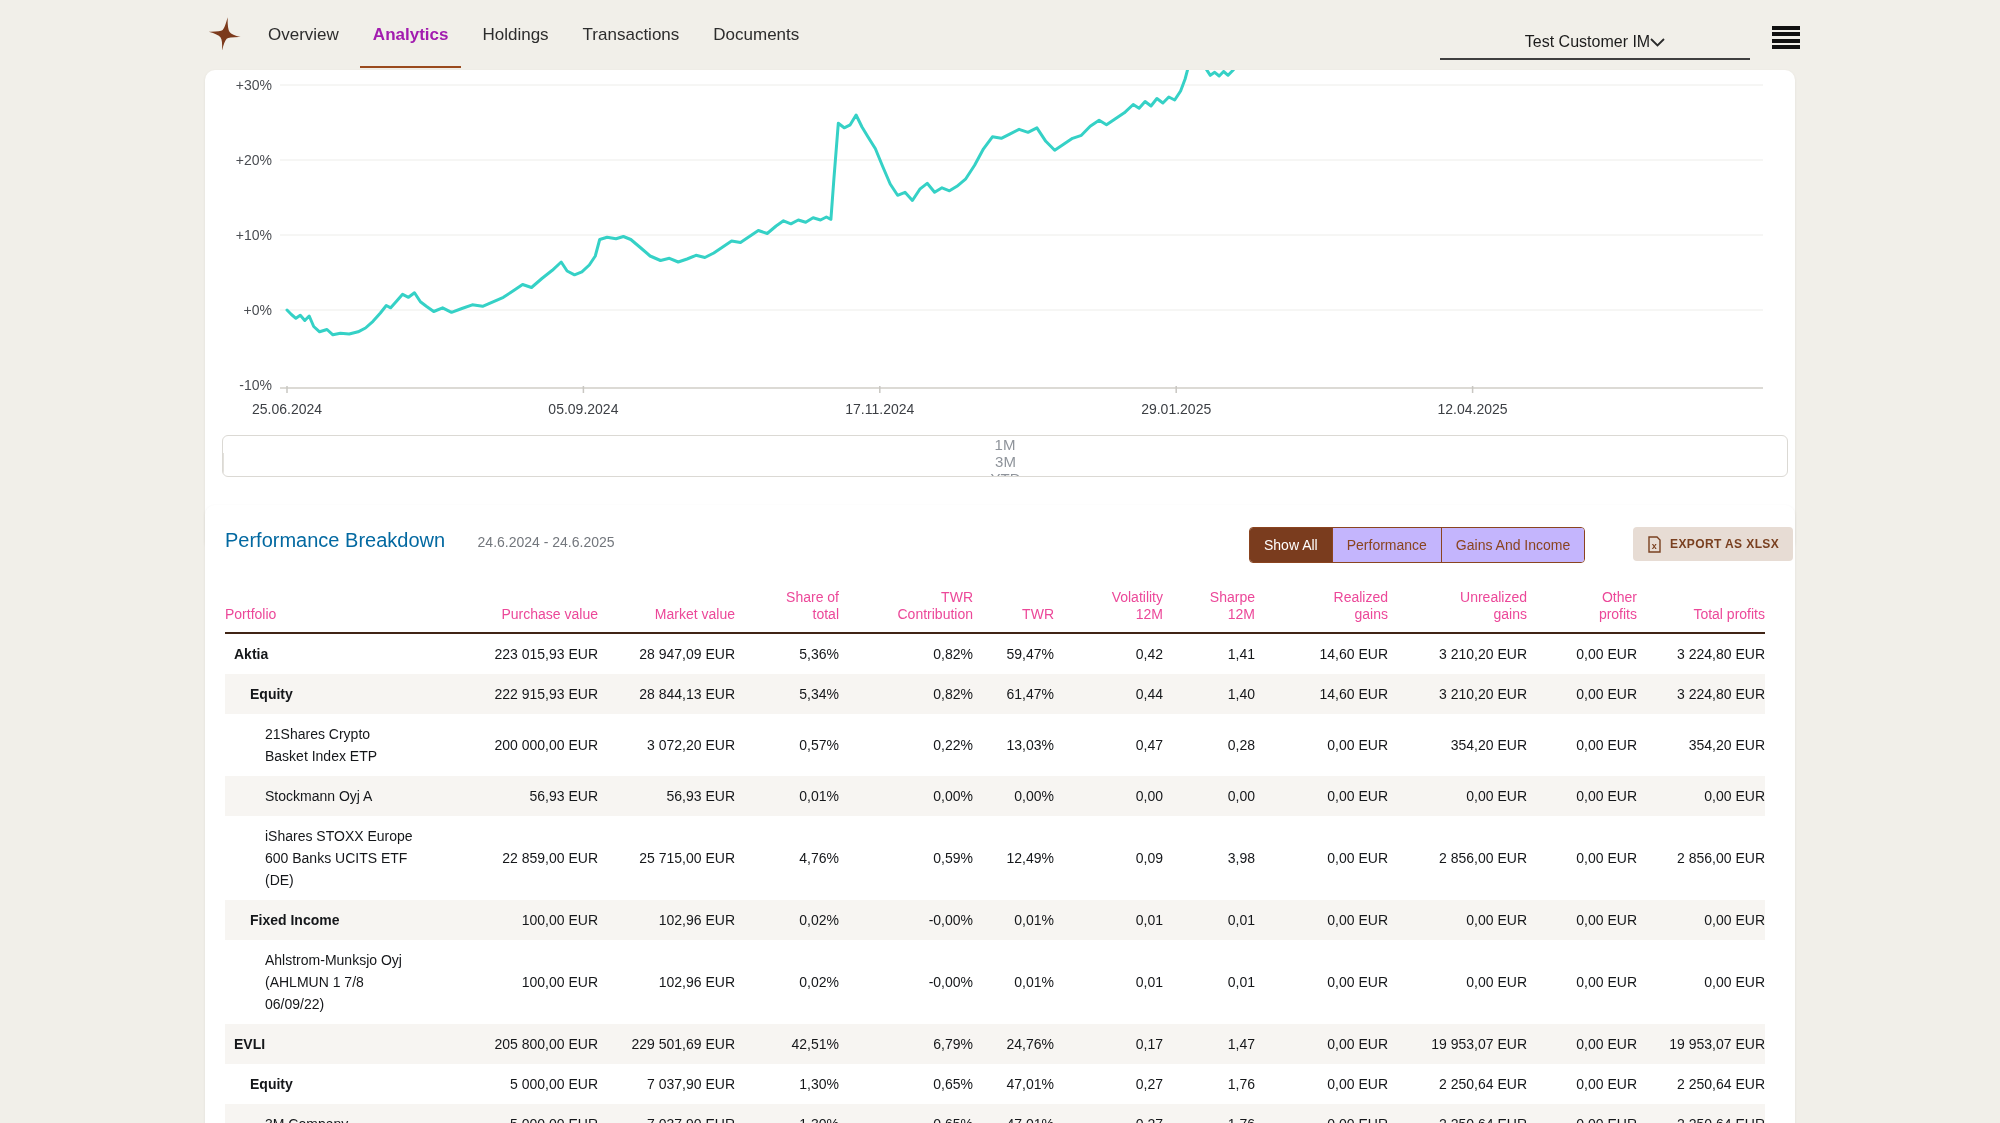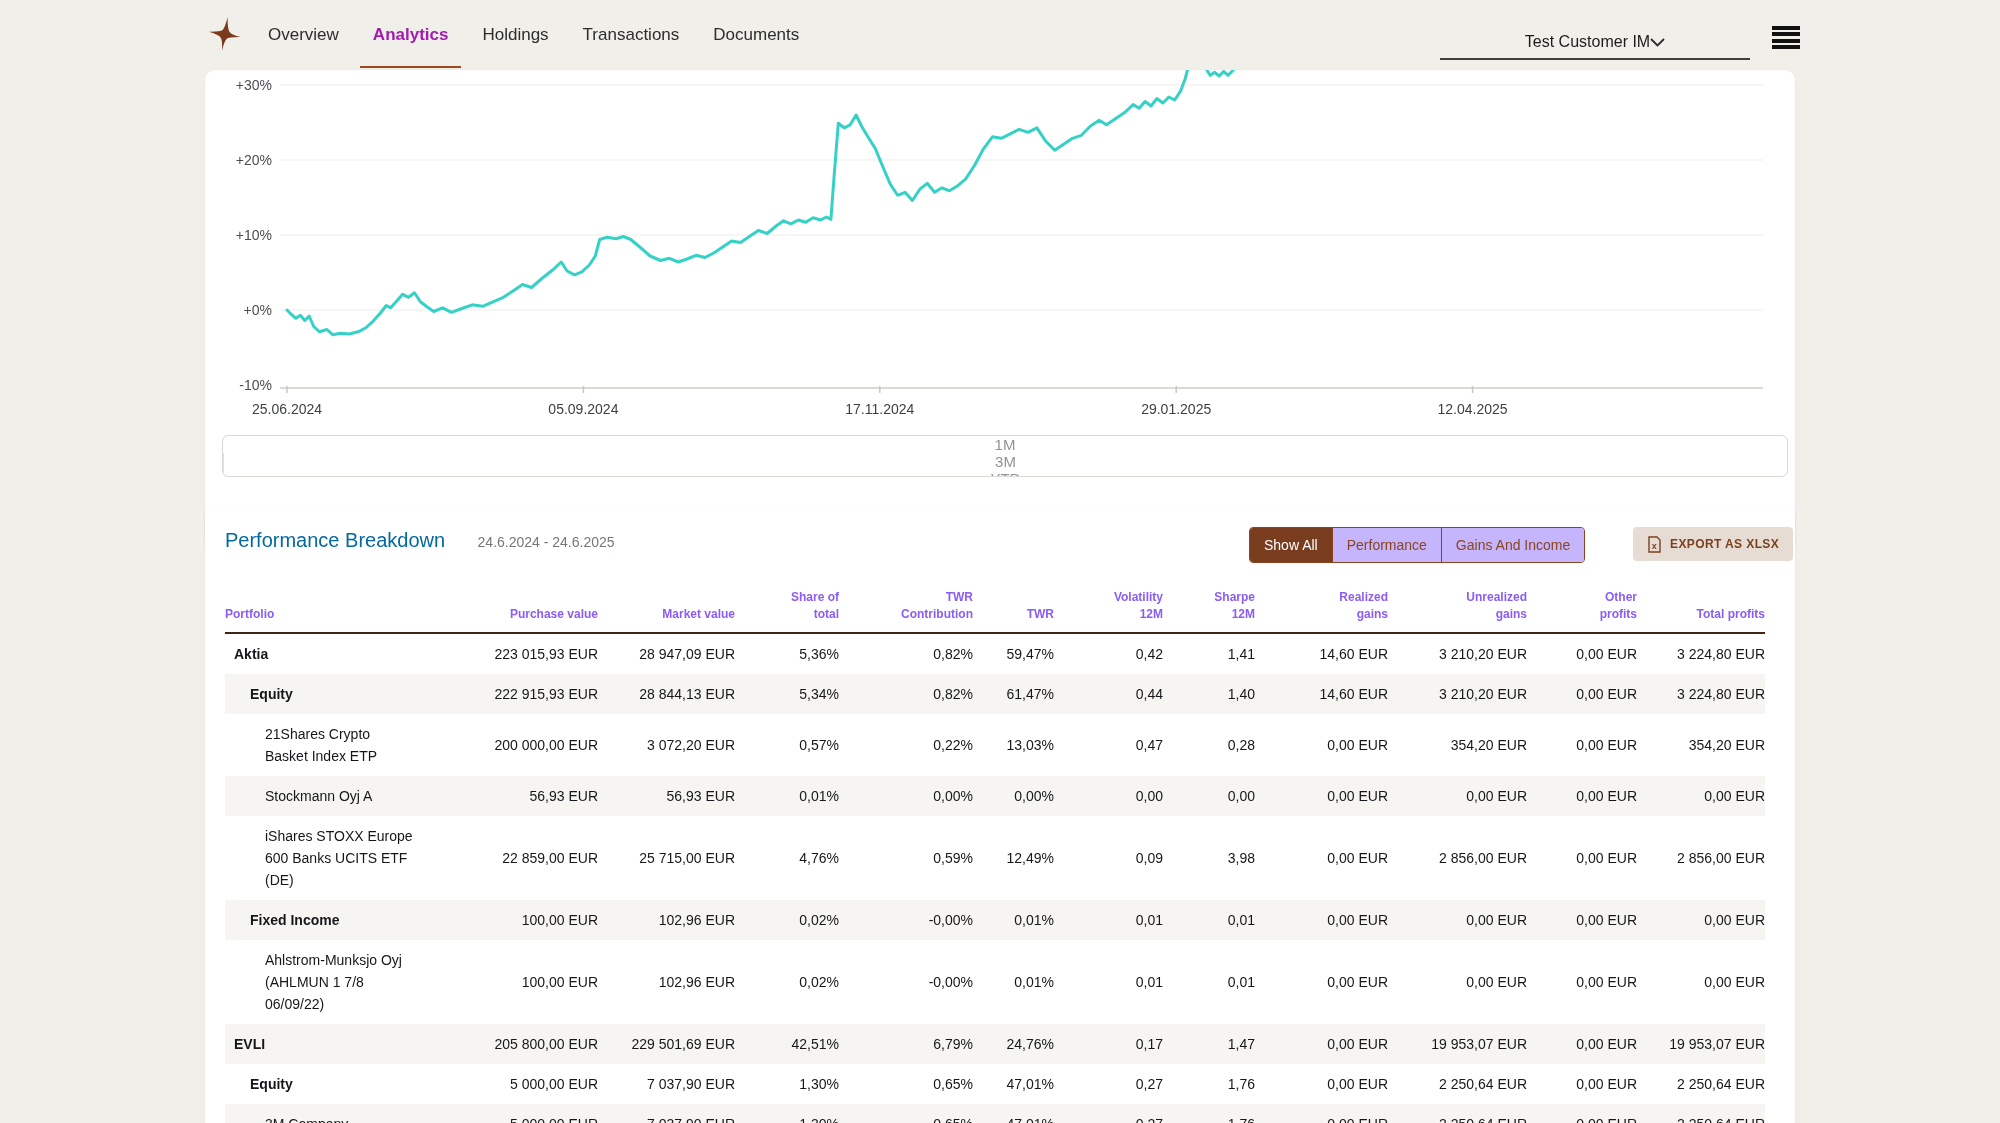--- a/index.html
+++ b/index.html
@@ -56,21 +56,21 @@
   .export-btn{
     position:absolute;left:1428px;top:22px;height:34px;padding:0 14px;display:flex;gap:8px;
     align-items:center;background:#e7dcd4;border-radius:4px;color:#7a4020;font-size:12px;
     font-weight:bold;letter-spacing:.4px;cursor:pointer;white-space:nowrap;
   }
   
   .tbl{padding:14px 30px 0 20px;}
   .tr{display:grid;grid-template-columns:193px 180px 137px 104px 134px 81px 109px 92px 133px 139px 110px 128px;
     align-items:center;}
   .tr.head{align-items:end;border-bottom:2px solid #402415;}
-  .th{font-size:12px;font-weight:bold;color:#8b5cf6;text-align:right;padding:6px 0 9px 0;
+  .th{font-size:14px;font-weight:normal;color:#ec4899;text-align:right;padding:6px 0 9px 0;
     white-space:pre-line;line-height:17px;}
   .th:first-child{text-align:left;}
   .td{font-size:14px;text-align:right;white-space:nowrap;color:#15171a;padding:9px 0;}
   .td.name{text-align:left;white-space:pre-line;line-height:22px;}
   .tr.stripe{background:#f7f5f2;}
   .tr.lvl0 .name{font-weight:bold;padding-left:9px;}
   .tr.lvl1 .name{font-weight:bold;padding-left:25px;}
   .tr.lvl2 .name{padding-left:40px;}
 </style>
 </head>

